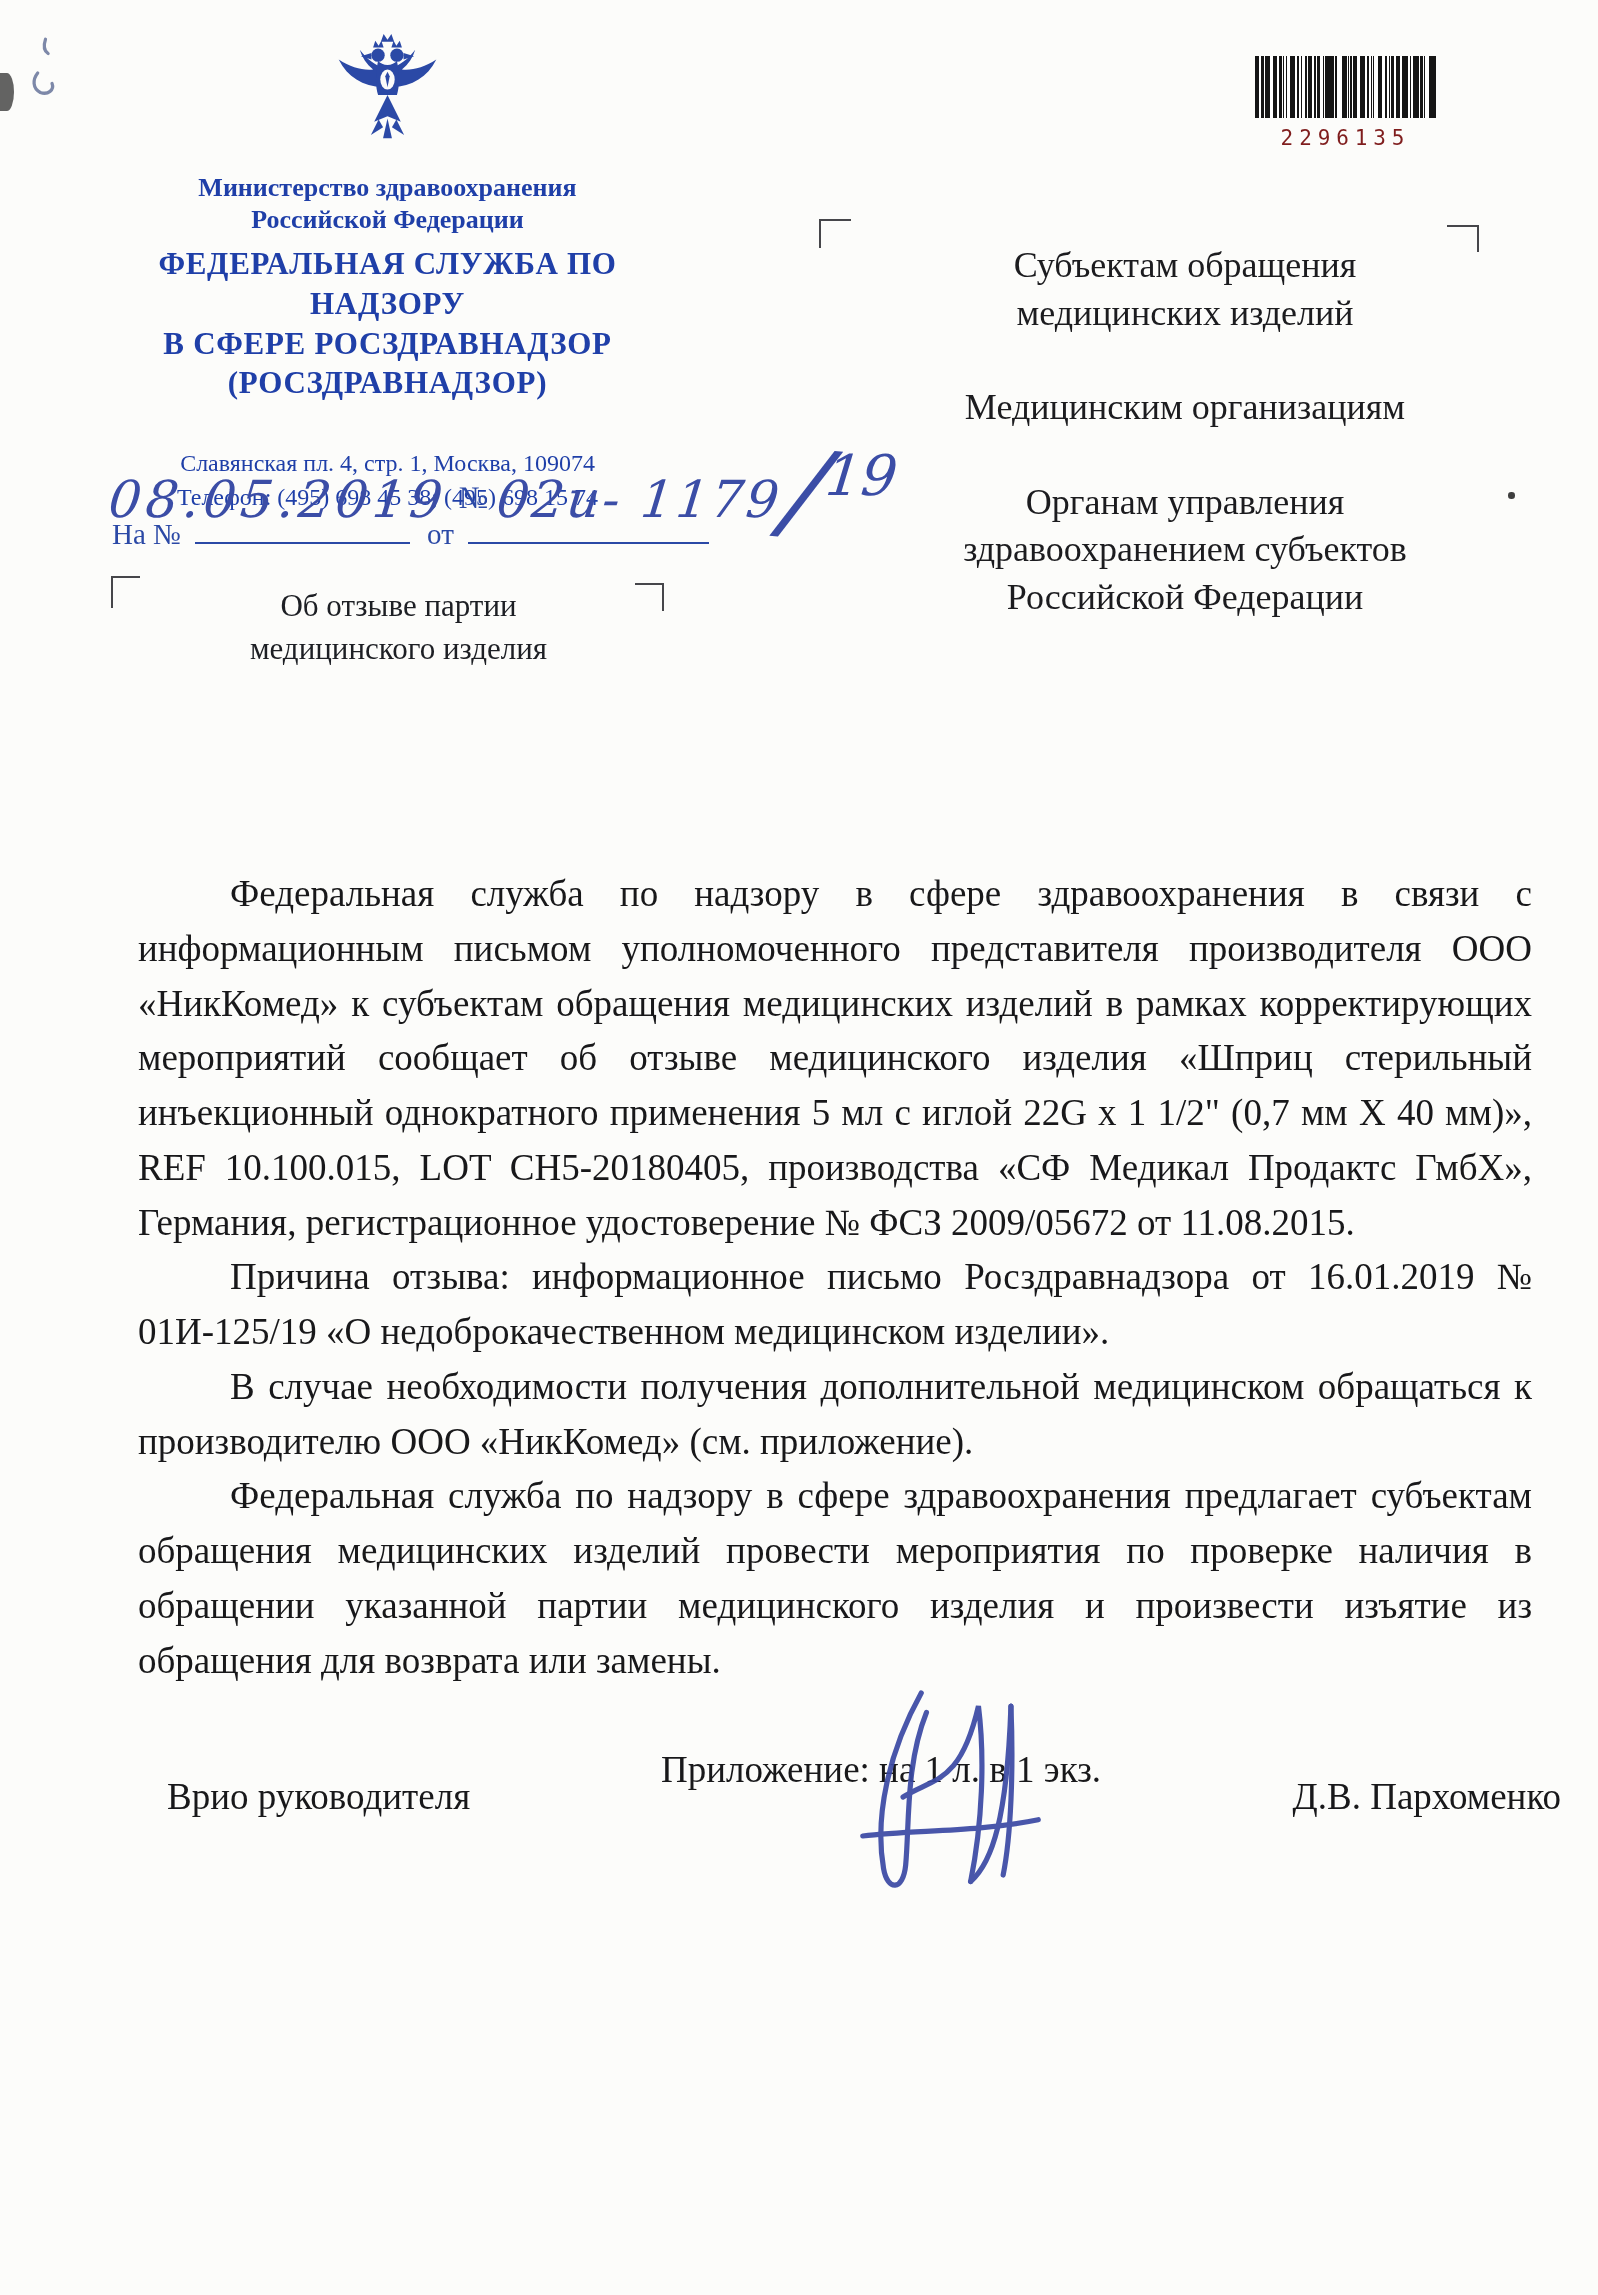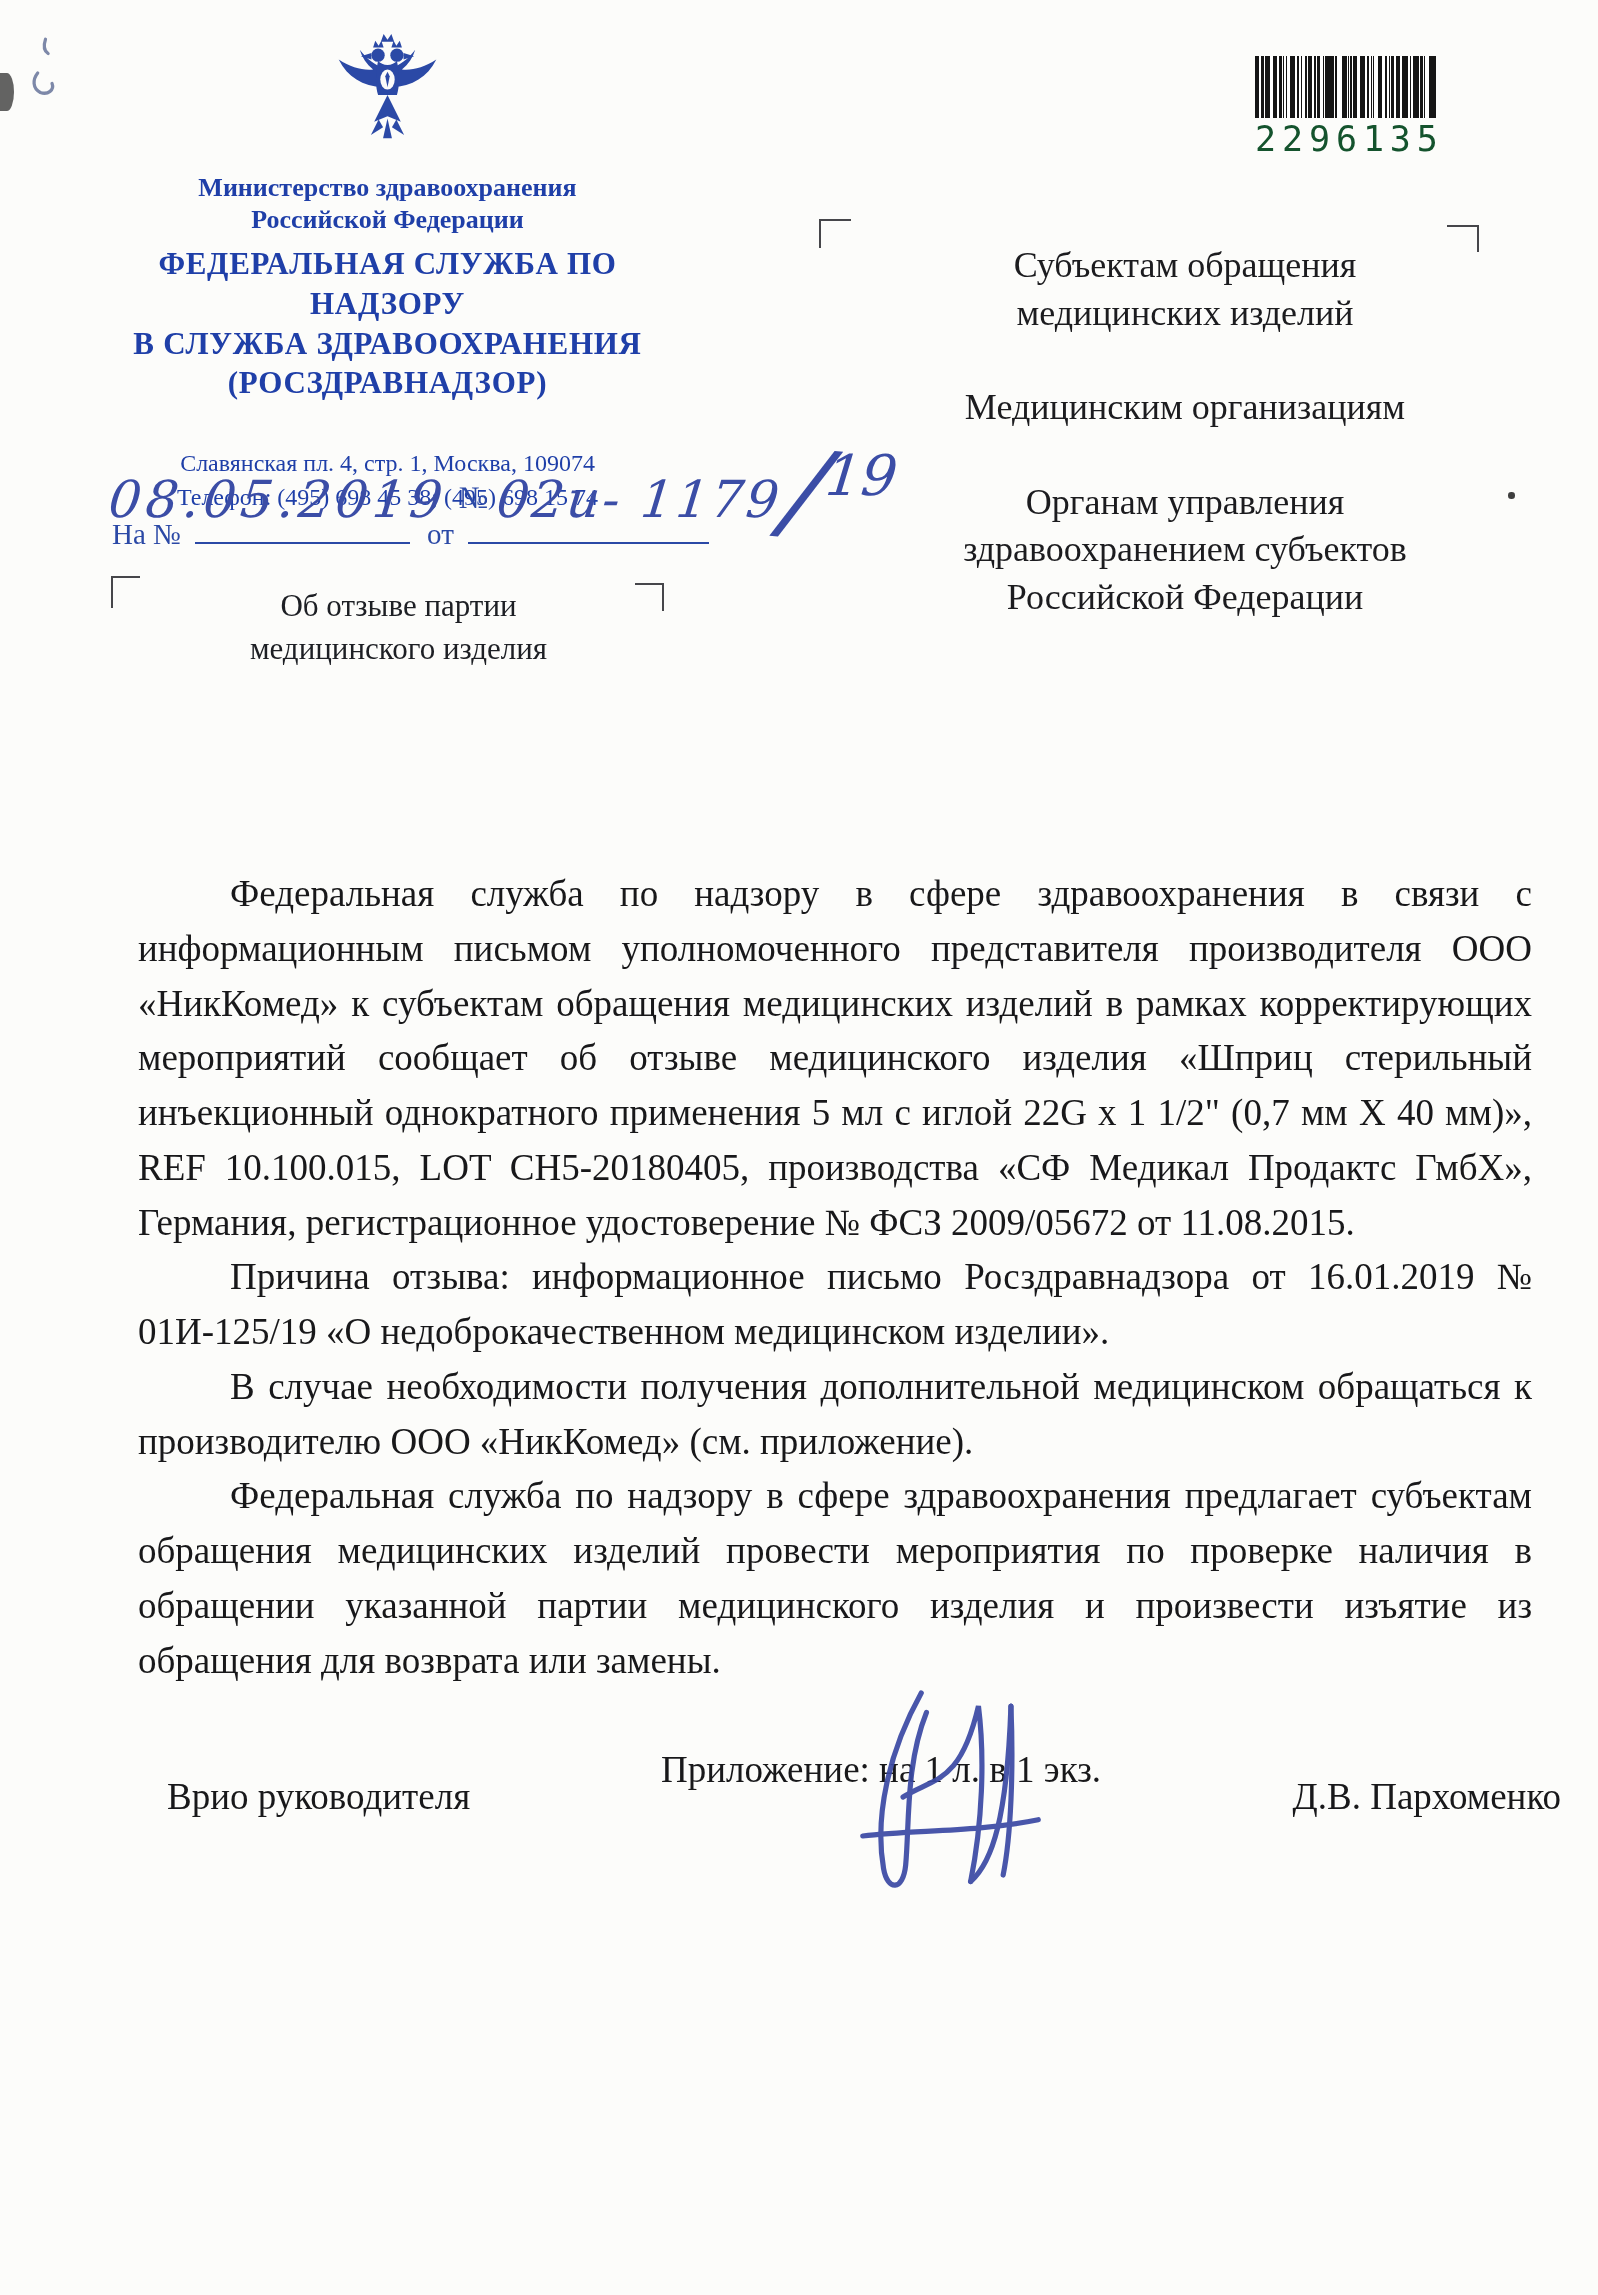--- a/index.html
+++ b/index.html
@@ -58,21 +58,21 @@
   
   .barcode { position:absolute; left:1255px; top:56px; width:181px; }
   .bars {
     height:62px;
     background-image:
       repeating-linear-gradient(90deg, #151515 0 2.6px, transparent 2.6px 5.9px, #151515 5.9px 7.2px, transparent 7.2px 12.4px),
       repeating-linear-gradient(90deg, #151515 0 3.9px, #ffffff 3.9px 6.5px, #151515 6.5px 8.5px, #ffffff 8.5px 10.4px, #151515 10.4px 11.7px, #ffffff 11.7px 17.6px);
   }
   .barcode-number {
     text-align:center; font-family:"DejaVu Sans Mono", monospace;
-    font-size:35px; letter-spacing:5.9px; color:#14532d; margin-top:1px;
+    font-size:21px; letter-spacing:5.9px; color:#7f1d1d; margin-top:8px;
   }
 
   
   .addressees {
     position:absolute; left:853px; top:242px; width:664px;
     text-align:center; font-size:36px; line-height:1.32; color:#1c1c1f;
   }
   .addressee { margin:0 auto 47px auto; }
   .addressee-1 { max-width:391px; }
   .addressee-2 { max-width:456px; }
@@ -140,21 +140,21 @@
       </g>
       <ellipse cx="100" cy="84" rx="13" ry="18" fill="#fbfbf9"></ellipse>
       <path d="M100 70 l4 8 -4 20 -4 -20 z" fill="#2b49a6"></path>
     </svg>
     <div class="ministry">
       <div>Министерство здравоохранения</div>
       <div>Российской Федерации</div>
     </div>
     <div class="service">
       <div>ФЕДЕРАЛЬНАЯ СЛУЖБА ПО НАДЗОРУ</div>
-      <div>В СЛУЖБА ЗДРАВООХРАНЕНИЯ</div>
+      <div>В СФЕРЕ РОСЗДРАВНАДЗОР</div>
       <div>(РОСЗДРАВНАДЗОР)</div>
     </div>
     <div class="lh-address">
       <div>Славянская пл. 4, стр. 1, Москва, 109074</div>
       <div>Телефон: (495) 698 45 38; (495) 698 15 74</div>
     </div>
   </div>
 
   <div class="date-row">
     <span class="hw hw-date">08.05.2019</span><span class="no-sign">№</span><span class="hw hw-num">02и- 1179</span><span class="hw hw-slash">/</span><span class="hw hw-19">19</span>

